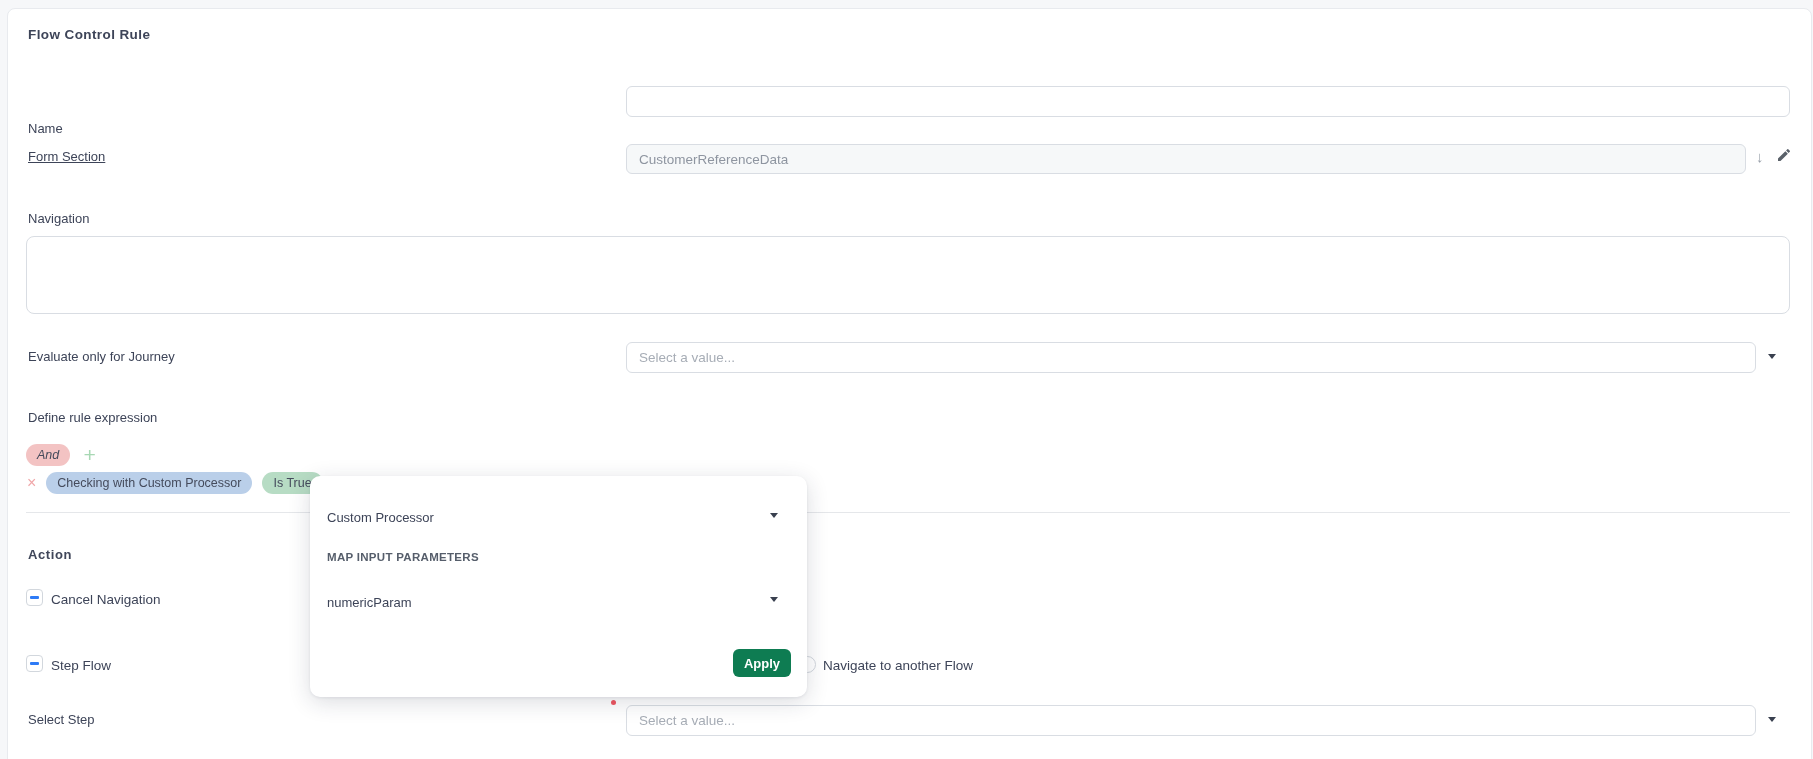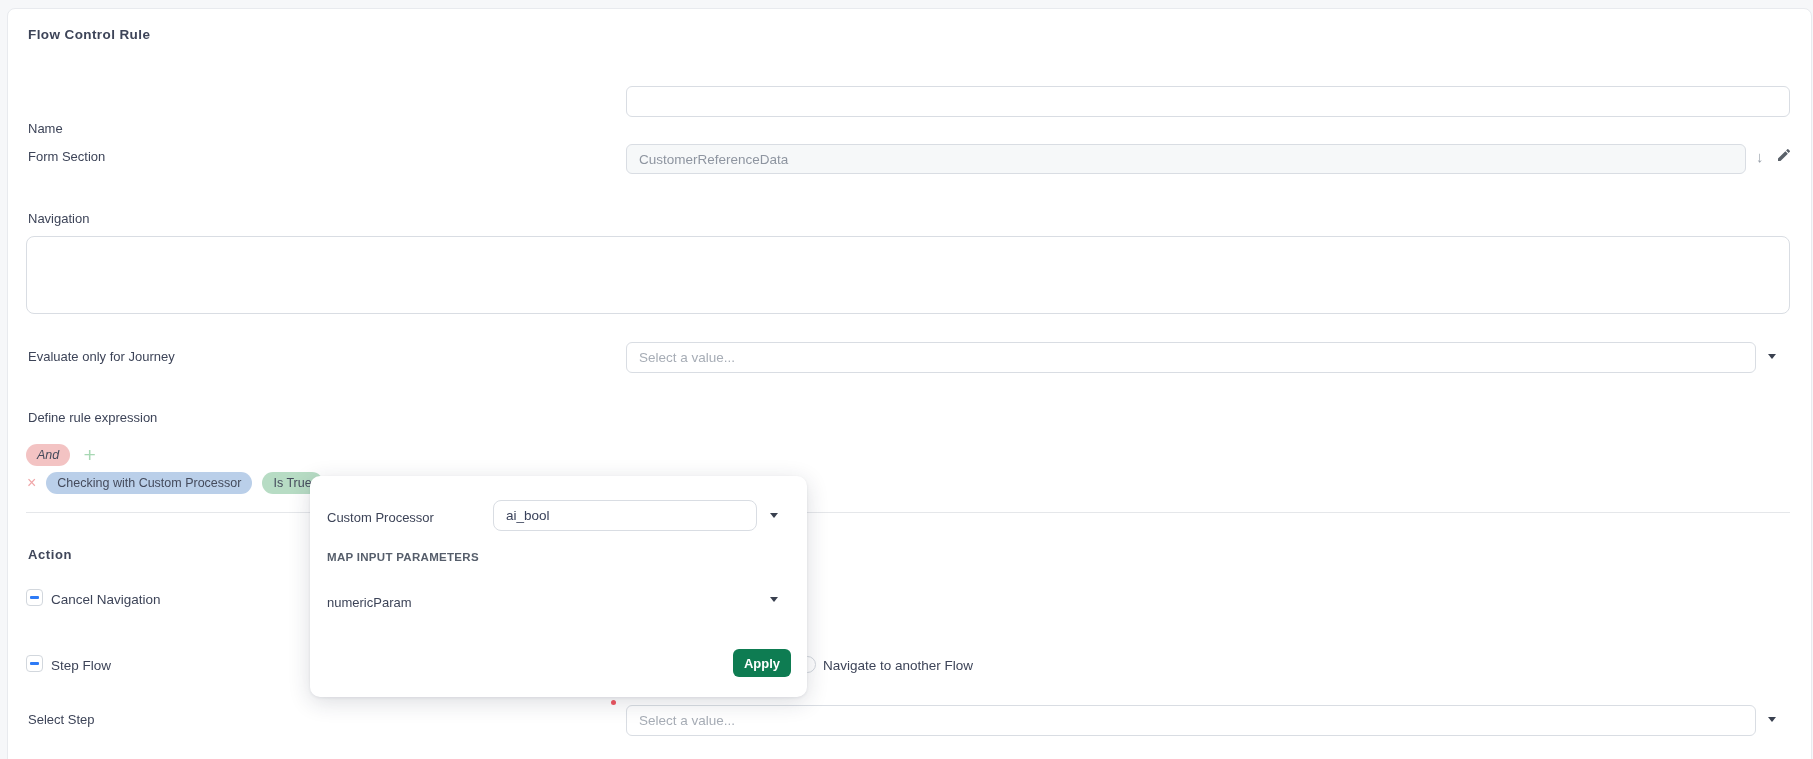--- a/index.html
+++ b/index.html
@@ -49,21 +49,21 @@
 </head>
 <body>
 
 <div class="card"></div>
 
 <div class="abs page-title" style="left:28px; top:27px;">Flow Control Rule</div>
 
 <div class="abs label" style="left:28px; top:89px;margin-top:32px;">Name</div>
 <input class="abs txt" style="left: 626px; top: 86px; width: 1164px;" value="">
 
-<div class="abs label" style="left:28px; top:149px;">Form Section</div>
+<div class="abs label" style="left:28px; top:149px;text-decoration:underline;">Form Section</div>
 <input class="abs txt disabled" style="left: 626px; top: 144px; width: 1120px; height: 30px;" readonly="" value="CustomerReferenceData">
 <div class="abs dl-icon" style="left:1756px; top:148px;">↓</div>
 <div class="abs" style="left:1776px; top:147px; width:16px; height:16px;">
   <svg width="16" height="16" viewBox="0 0 24 24" fill="#5a6169">
     <path d="M3 17.25V21h3.75L17.81 9.94l-3.75-3.75L3 17.25zM20.71 7.04a1 1 0 0 0 0-1.41l-2.34-2.34a1 1 0 0 0-1.41 0l-1.83 1.83 3.75 3.75 1.83-1.83z"></path>
   </svg>
 </div>
 
 <div class="abs label" style="left:28px; top:211px;">Navigation</div>
 <textarea class="abs box" style="left: 26px; top: 236px; width: 1764px; height: 78px;"></textarea>
@@ -100,21 +100,20 @@
 <div class="abs radio" style="left:799px; top:656px;"></div>
 <div class="abs cb-label" style="left:823px; top:658px;">Navigate to another Flow</div>
 
 <div class="abs label" style="left:28px; top:712px;">Select Step</div>
 <div class="abs req-dot" style="left:611px; top:700px;"></div>
 <input class="abs txt" style="left: 626px; top: 705px; width: 1130px;" placeholder="Select a value...">
 <div class="abs caret" style="left:1768px; top:717px;"></div>
 
 <div class="popup">
   <div class="abs label" style="left:17px; top:34px;">Custom Processor</div>
-  <input class="abs txt" style="left: 183px; top: 24px; width: 264px;" value="ai_bool">
   <div class="abs caret" style="left:460px; top:37px;"></div>
 
   <div class="abs uppercase-header" style="left:17px; top:75px;font-weight:bold;">MAP INPUT PARAMETERS</div>
 
   <div class="abs label" style="left:17px; top:119px;">numericParam</div>
   <div class="abs caret" style="left:460px; top:121px;"></div>
 
   <button class="apply-btn" style="left:423px; top:173px;">Apply</button>
 </div>
 

